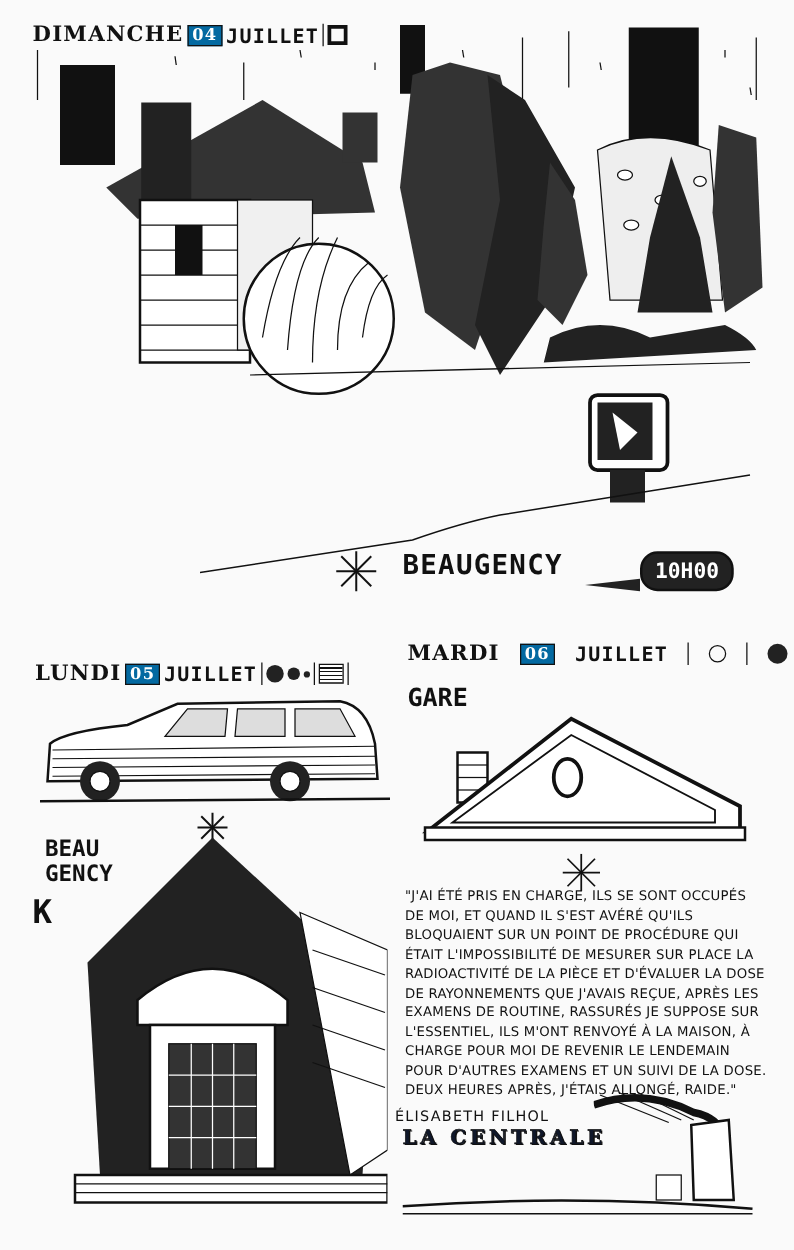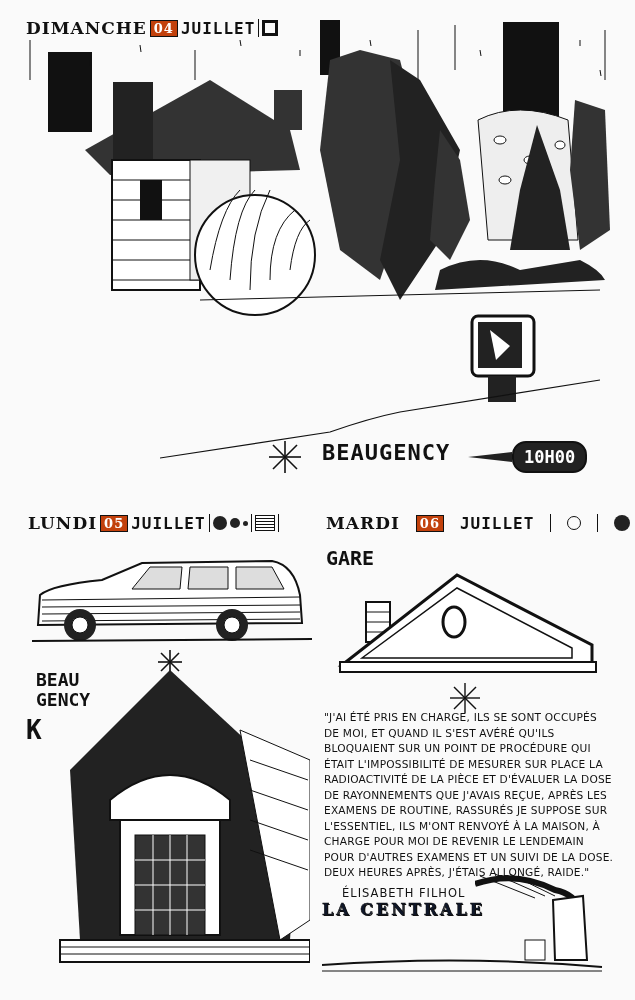--- a/index.html
+++ b/index.html
@@ -1,29 +1,29 @@
 <!DOCTYPE html>
 <html><head>
 <meta charset="utf-8">
 <style>
   * { box-sizing: border-box; margin: 0; padding: 0; }
   body { width: 635px; height: 1000px; background: #fafafa; font-family: "DejaVu Sans", sans-serif; color: #111; position: relative; overflow: hidden; }
   .panel { position: absolute; }
   .date-header { position: absolute; display: flex; align-items: center; gap: 3px; font-family: "DejaVu Serif", serif; font-weight: bold; letter-spacing: 1px; }
   .day { font-size: 17px; }
-  .daynum { background: #c2410c; color: #fff; font-size: 13px; padding: 0 3px; border: 1px solid #111; }
+  .daynum { background: #0369a1; color: #fff; font-size: 13px; padding: 0 3px; border: 1px solid #111; }
   .month { font-family: "DejaVu Sans Mono", monospace; font-size: 16px; }
   .sep { width: 1px; height: 18px; background: #111; }
   .sq { width: 16px; height: 16px; border: 3px solid #111; }
   .town { font-family: "DejaVu Sans Mono", monospace; font-weight: bold; font-size: 22px; letter-spacing: 1px; }
   .time-bubble { position: absolute; display: flex; align-items: center; }
   .time-bubble .tail { width: 0; height: 0; border-top: 5px solid transparent; border-bottom: 5px solid transparent; border-right: 44px solid #222; }
   .time-bubble .pill { background: #222; color: #fff; font-family: "DejaVu Sans Mono", monospace; font-weight: bold; font-size: 17px; padding: 4px 10px; border-radius: 14px; border: 2px solid #111; }
   .quote { position: absolute; left: 324px; top: 710px; width: 290px; font-family: "DejaVu Sans", sans-serif; font-size: 10.6px; line-height: 15.5px; text-transform: uppercase; letter-spacing: 0.2px; }
-  .author { position: absolute; left: 342px; top: 886px; font-size: 11.5px; text-transform: uppercase; letter-spacing: 1px; }
+  .author { position: absolute; left: 316px; top: 886px; font-size: 11.5px; text-transform: uppercase; letter-spacing: 1px; }
   .title-big { position: absolute; left: 322px; top: 900px; font-family: "DejaVu Serif", serif; font-size: 16px; letter-spacing: 3px; -webkit-text-stroke: 0.5px #111; color: #0f172a; font-weight: bold; text-shadow: 1px 1px 0 #111; }
   .label-small { position: absolute; font-family: "DejaVu Sans Mono", monospace; font-weight: bold; font-size: 18px; line-height: 20px; }
   svg { position: absolute; }
 </style>
 </head>
 <body>
 
 <div class="panel" style="left:0;top:0;width:635px;height:490px;padding-left:20px;">
   <div class="date-header" style="left:26px;top:18px;">
     <span class="day">DIMANCHE</span>
@@ -106,28 +106,28 @@
 
   <svg width="34" height="34" style="left:268px;top:440px;" viewBox="0 0 34 34">
     <g stroke="#111" stroke-width="1.6">
         <line x1="17" y1="1" x2="17" y2="33"></line>
         <line x1="1" y1="17" x2="33" y2="17"></line>
         <line x1="5" y1="5" x2="29" y2="29"></line>
         <line x1="29" y1="5" x2="5" y2="29"></line>
       </g>
   </svg>
   <div class="town" style="position:absolute;left:322px;top:440px;">BEAUGENCY</div>
-  <div class="time-bubble" style="left:468px;top:441px;">
+  <div class="time-bubble" style="left:468px;top:441px;align-items:flex-end;">
     <span class="tail"></span>
     <span class="pill">10H00</span>
   </div>
 </div>
 
 <div class="panel" style="left:20px;top:505px;width:295px;height:480px;">
-  <div class="date-header" style="left:8px;top:8px;">
+  <div class="date-header" style="left:8px;top:24px;">
     <span class="day">LUNDI</span>
     <span class="daynum">05</span>
     <span class="month">JUILLET</span>
     <span class="sep"></span>
     <span style="width:14px;height:14px;background:#222;border-radius:50%;"></span>
     <span style="width:10px;height:10px;background:#222;border-radius:50%;"></span>
     <span style="width:5px;height:5px;background:#222;border-radius:50%;"></span>
     <span class="sep"></span>
     <span style="width:20px;height:16px;background:repeating-linear-gradient(#fff 0 2px,#111 2px 3px);border:1px solid #111;"></span>
     <span class="sep"></span>

